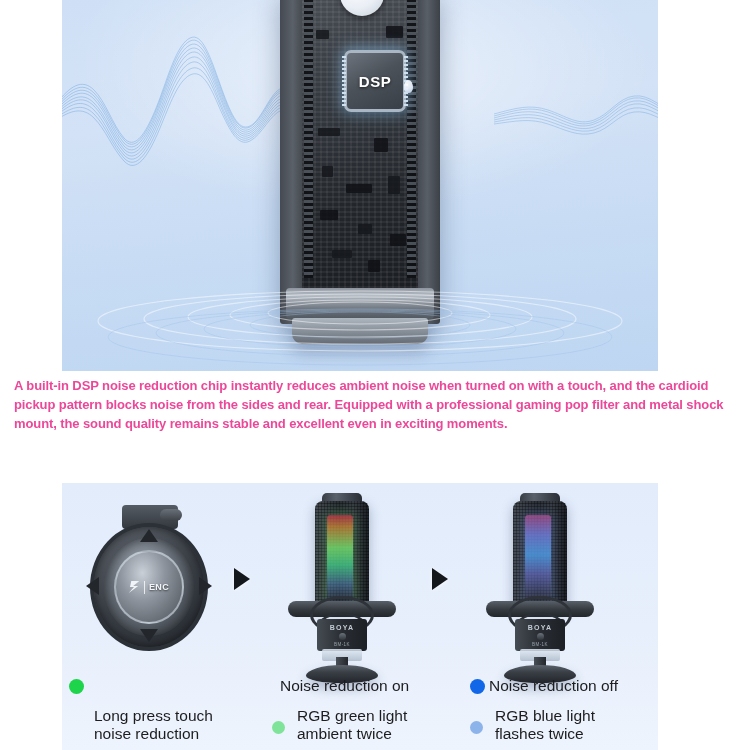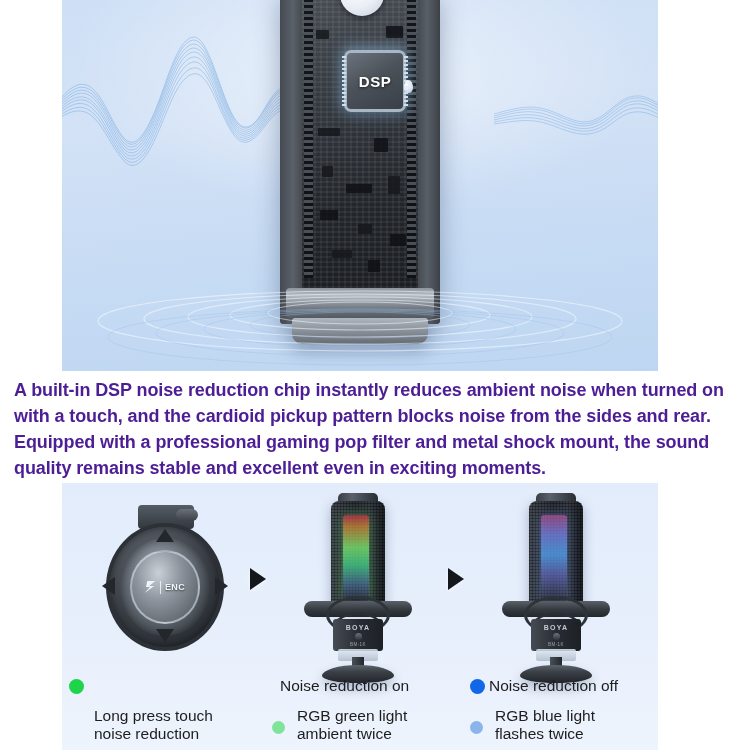--- a/index.html
+++ b/index.html
@@ -88,31 +88,31 @@
   .mic-base-foot {
     position:absolute; left:12px; top:330px; width:136px; height:26px;
     background:linear-gradient(180deg,#aeb6c0 0%,#8b939d 45%,#646b74 100%);
     border-radius:3px 3px 10px 10px;
     box-shadow:0 8px 16px rgba(40,60,95,.3);
   }
 
   
   .desc {
     position:absolute; left:14px; top:377px; width:726px;
-    font-size:18px; font-weight:bold; line-height:1.45;
-    color:#4c1d95; letter-spacing:-.1px;
+    font-size:13px; font-weight:bold; line-height:1.45;
+    color:#ec4899; letter-spacing:-.1px;
   }
 
   
   .bottom {
     position:absolute; left:62px; top:483px; width:596px; height:267px;
     background:linear-gradient(180deg,#e2ecfb 0%,#e7effc 55%,#eef4fd 100%);
     overflow:hidden;
   }
-  .step-row { position:absolute; left:16px; top:0; width:596px; height:190px; }
+  .step-row { position:absolute; left:0; top:0; width:596px; height:190px; }
 
   
   .enc { position:absolute; left:22px; top:22px; width:130px; height:150px; }
   .enc-yoke {
     position:absolute; left:38px; top:0; width:56px; height:24px;
     background:linear-gradient(180deg,#55five 0%,#3a3f46 100%);
     background:linear-gradient(180deg,#565c64 0%,#32373d 100%);
     border-radius:4px;
   }
   .enc-yoke-knob{

